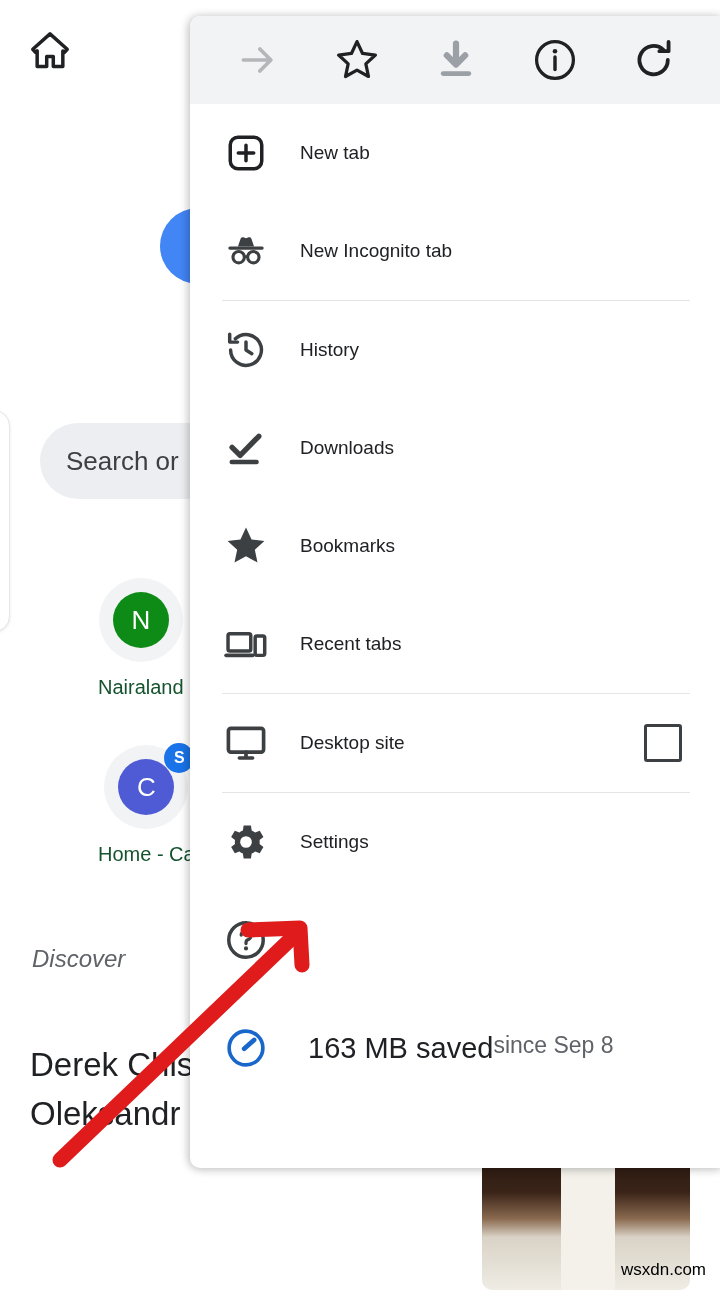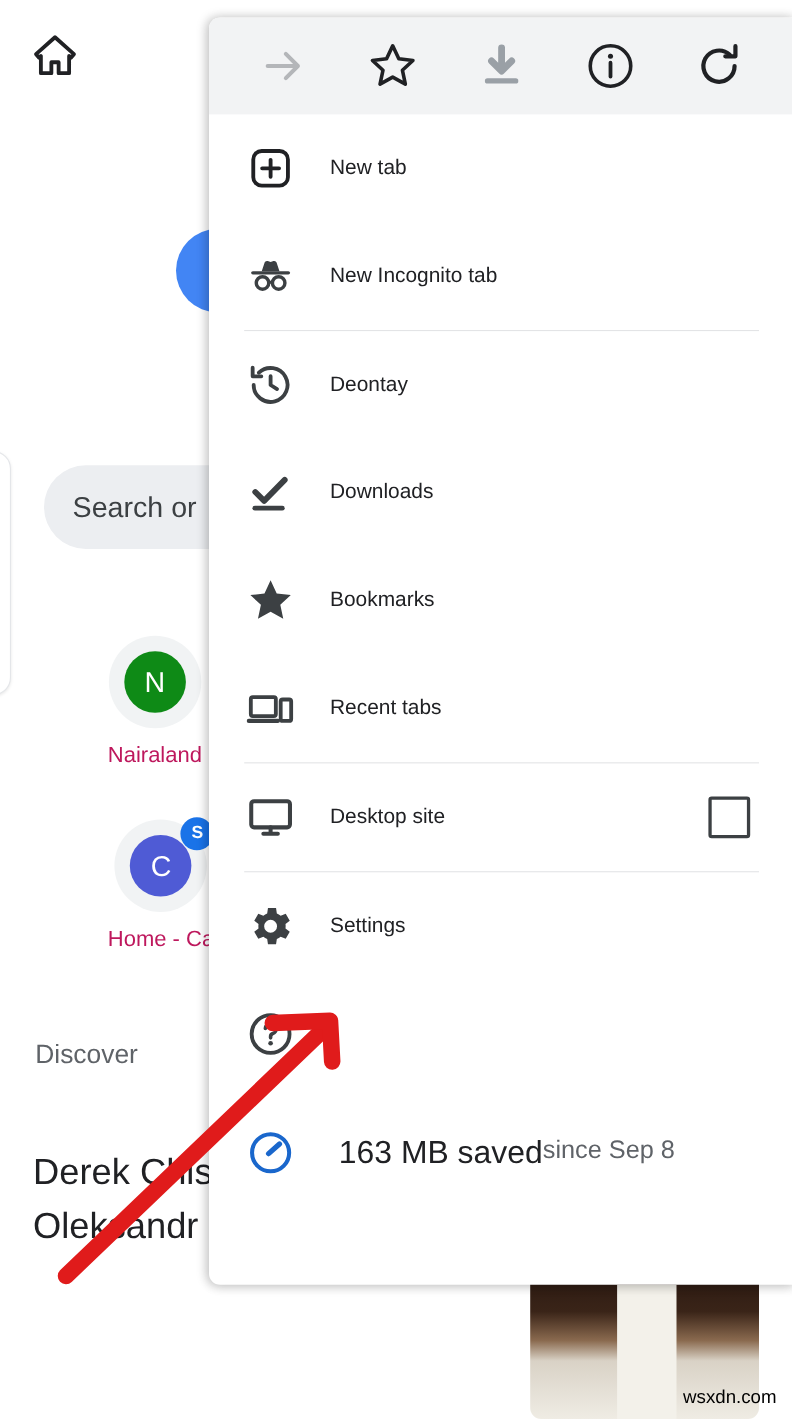--- a/index.html
+++ b/index.html
@@ -45,32 +45,32 @@
   .tile .disc{
     width:84px;height:84px;border-radius:50%;background:#f1f3f4;
     display:flex;align-items:center;justify-content:center;position:relative;
   }
   .tile .favicon{
     width:56px;height:56px;border-radius:50%;
     display:flex;align-items:center;justify-content:center;
     color:#fff;font-size:26px;font-weight:400;
   }
   .tile .label{
-    margin-top:14px;font-size:20px;color:#be185d;white-space:nowrap;
+    margin-top:14px;font-size:20px;color:#14532d;white-space:nowrap;
   }
   .badge{
     position:absolute;right:-6px;top:-2px;width:30px;height:30px;border-radius:50%;
     background:#1a73e8;display:flex;align-items:center;justify-content:center;
     color:#fff;font-size:16px;font-weight:bold;
   }
   #tile-0{left:98px;top:578px;}
   #tile-1{left:98px;top:745px;}
 
   .discover-head{
-    position:absolute;left:32px;top:945px;font-size:24px;color:#5f6368;
+    position:absolute;left:32px;top:945px;font-size:24px;color:#5f6368;font-style:italic;
   }
   .story{
     position:absolute;left:30px;top:1040px;width:660px;
     font-size:33px;line-height:49px;color:#202124;
   }
 
   
   .thumb{
     position:absolute;left:482px;top:1158px;width:208px;height:132px;
     border-radius:10px;overflow:hidden;
@@ -238,21 +238,21 @@
   <div class="sep"></div>
 
   <div class="mi">
     <div class="ico">
       <svg viewBox="0 0 24 24" width="44" height="44">
         <path d="M3.6 12a8.4 8.4 0 1 0 2.6-6.1" fill="none" stroke="#3c4043" stroke-width="1.9" stroke-linecap="round"></path>
         <path d="M3.1 3.4v4.3h4.3" fill="none" stroke="#3c4043" stroke-width="1.9" stroke-linecap="round" stroke-linejoin="round"></path>
         <path d="M12 7.6V12l3.2 2" fill="none" stroke="#3c4043" stroke-width="1.9" stroke-linecap="round" stroke-linejoin="round"></path>
       </svg>
     </div>
-    <div class="txt">Deontay</div>
+    <div class="txt">History</div>
   </div>
 
   <div class="mi">
     <div class="ico">
       <svg viewBox="0 0 24 24" width="44" height="44">
         <path d="M4.4 11.6 8.8 16 19 5.6" fill="none" stroke="#3c4043" stroke-width="2.9" stroke-linecap="round" stroke-linejoin="round"></path>
         <path d="M4.2 19.6h13.6" stroke="#3c4043" stroke-width="2.4" stroke-linecap="round"></path>
       </svg>
     </div>
     <div class="txt">Downloads</div>

